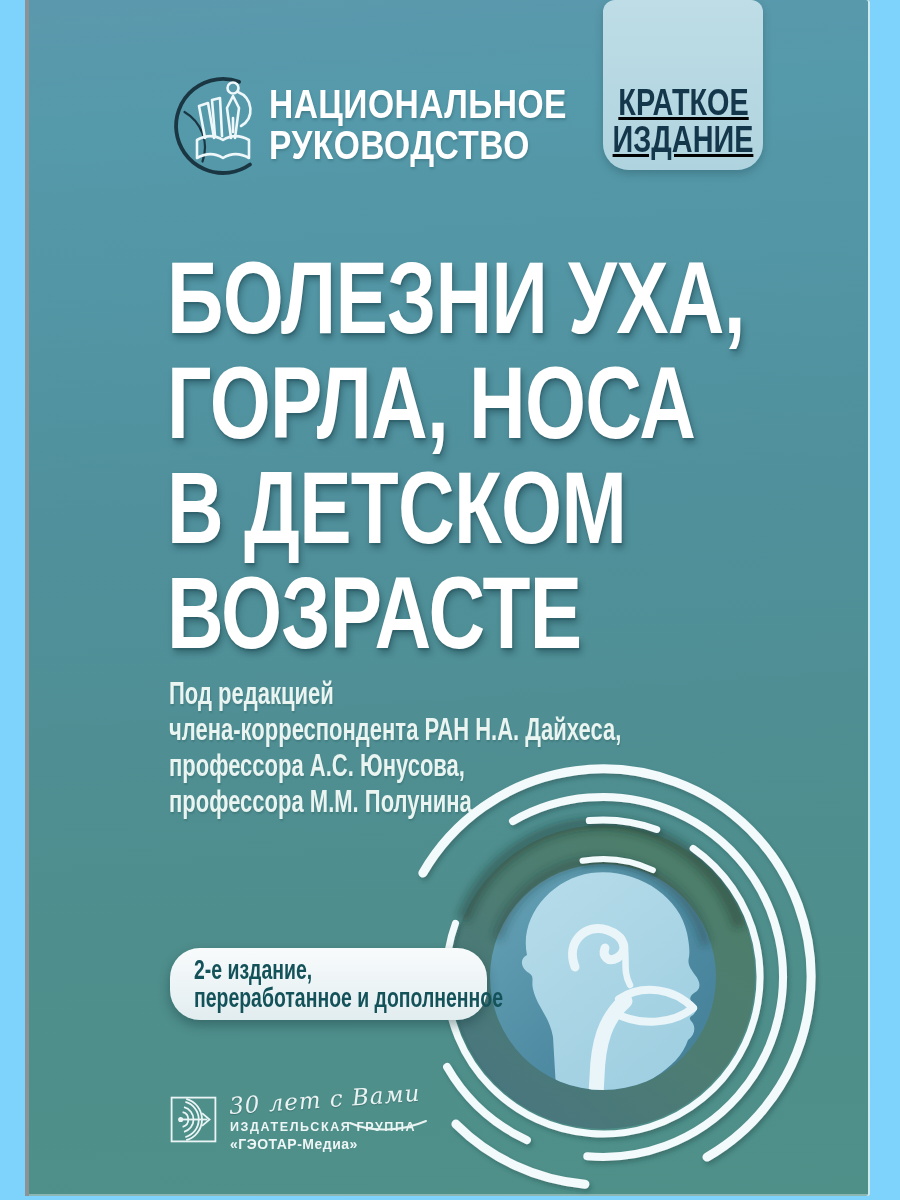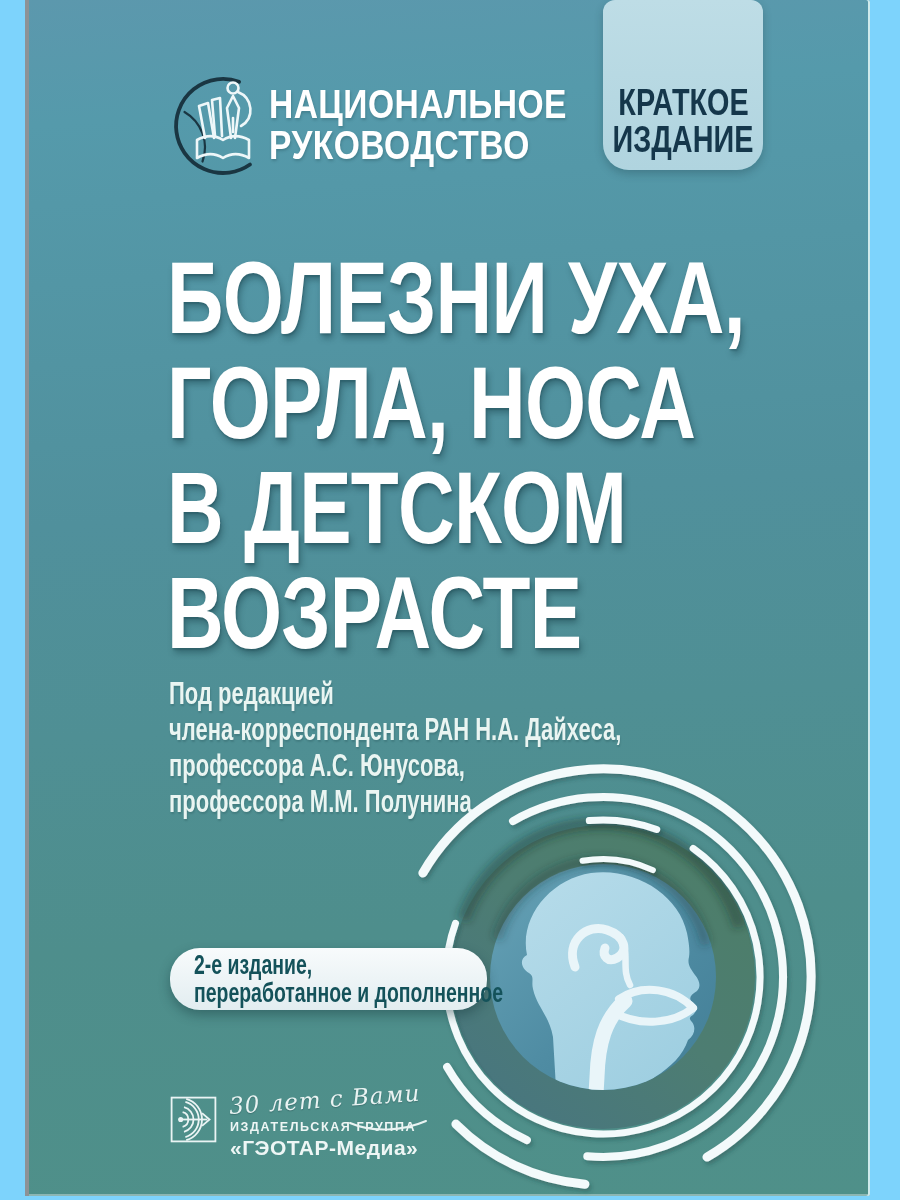--- a/index.html
+++ b/index.html
@@ -9,49 +9,49 @@
   .cover{position:absolute;left:29px;top:0;width:841px;height:1196px;overflow:hidden;border-radius:0 2px 2px 0;
     background:linear-gradient(176deg,#5c98ad 0%,#559aab 10%,#50909c 42%,#4e8e8c 76%,#4f9089 100%);
     box-shadow:inset -2px 0 0 #cfeaec, inset 0 -2px 0 rgba(255,255,255,.35);}
   
   .ng-logo{position:absolute;left:134px;top:66px;width:120px;height:126px;}
   .series{position:absolute;left:240px;top:84px;color:#ffffff;font-weight:bold;font-size:40px;line-height:41px;
     letter-spacing:.5px;transform:scaleX(.84);transform-origin:left top;white-space:nowrap;
     text-shadow:1px 2px 3px rgba(20,55,65,.25);}
   .top-badge{position:absolute;left:574px;top:0;width:160px;height:170px;border-radius:12px 12px 26px 26px;
     background:linear-gradient(180deg,#bedde6 0%,#b0d4df 100%);box-shadow:0 4px 9px rgba(25,55,65,.28);
-    display:flex;flex-direction:column;justify-content:flex-end;align-items:center;padding-bottom:12px;box-sizing:border-box;}
+    display:flex;flex-direction:column;justify-content:flex-end;align-items:center;padding-bottom:12px;box-sizing:border-box;text-decoration:underline;}
   .top-badge .tb-line{color:#15374b;font-weight:bold;font-size:36px;line-height:37px;transform:scaleX(.8);
     transform-origin:center bottom;white-space:nowrap;}
   
   .title{position:absolute;left:138px;top:246px;transform:scaleX(.77);transform-origin:left top;}
   .title .t-line{color:#ffffff;font-weight:bold;font-size:102px;line-height:105px;letter-spacing:-1px;
     white-space:nowrap;text-shadow:3px 5px 7px rgba(18,55,65,.4),1px 2px 2px rgba(18,55,65,.25);}
   
   .editors{position:absolute;left:140px;top:676px;transform:scaleX(.71);transform-origin:left top;}
   .editors .e-line{color:#eaf5f2;font-weight:bold;font-size:31px;line-height:36px;white-space:nowrap;
     text-shadow:1px 2px 2px rgba(18,55,60,.2);}
   
   .illustration{position:absolute;left:354px;top:757px;width:440px;height:440px;z-index:1;}
   
-  .edition-note{position:absolute;left:141px;top:948px;width:317px;height:62px;z-index:2;border-radius:30px;
+  .edition-note{position:absolute;left:141px;top:948px;width:317px;height:72px;z-index:2;border-radius:30px;
     background:linear-gradient(180deg,#f8fbfc 0%,#e2edf0 100%);box-shadow:0 5px 12px rgba(18,50,55,.4);
     display:flex;flex-direction:column;justify-content:center;padding-left:24px;box-sizing:border-box;}
   .edition-note .n-line{color:#14525a;font-weight:bold;font-size:27px;line-height:28px;transform:scaleX(.72);
     transform-origin:left center;white-space:nowrap;}
   
   .publisher{position:absolute;left:141px;top:1093px;display:flex;align-items:flex-start;z-index:2;}
   .geotar-logo{width:47px;height:47px;margin-top:3px;}
   .pub-text{margin-left:13px;position:relative;}
   .anniversary{font-family:"DejaVu Serif",serif;font-style:italic;font-size:23px;color:#e9f3f2;
     transform:rotate(-4deg);transform-origin:left bottom;white-space:nowrap;letter-spacing:1px;
     text-shadow:0 1px 1px rgba(20,50,55,.3);}
   .swoosh{position:absolute;left:118px;top:26px;}
   .group-label{font-size:12.5px;font-weight:bold;letter-spacing:1.6px;color:#eef6f5;margin-top:1px;white-space:nowrap;}
-  .pub-name{font-size:21px;font-weight:bold;color:#eef6f5;margin-top:2px;letter-spacing:.5px;white-space:nowrap;}
+  .pub-name{font-size:14px;font-weight:bold;color:#eef6f5;margin-top:2px;letter-spacing:.5px;white-space:nowrap;}
 </style>
 </head>
 <body>
 
 <div class="page">
   <div class="spine-strip"></div>
 
   <div class="cover">
 
     <svg class="ng-logo" viewBox="-60 -60 120 126">

